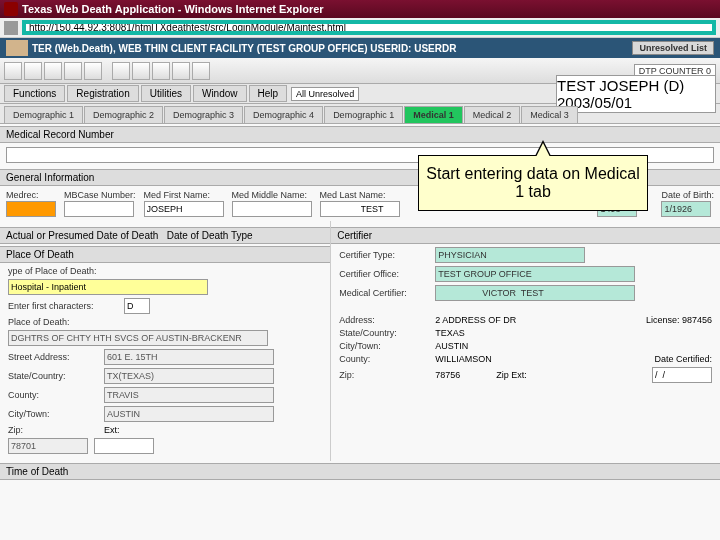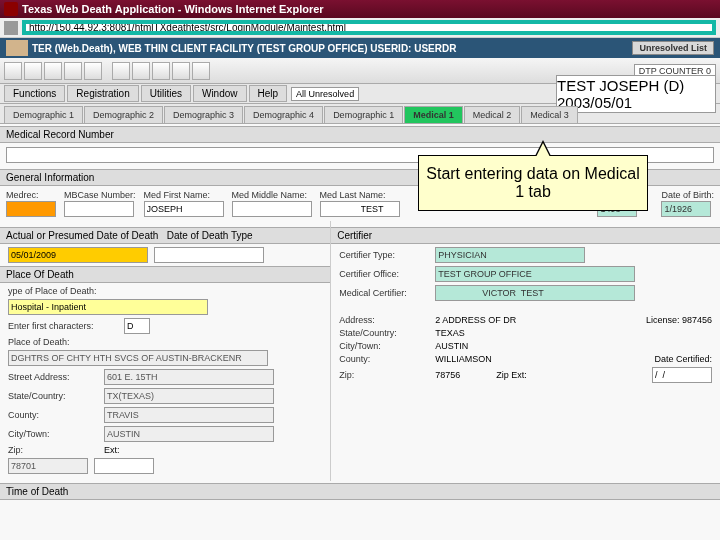--- a/index.html
+++ b/index.html
@@ -138,24 +138,20 @@
       <input class="inp teal" style="width: 50px;" value="1/1926">
     </div>
   </div>
 
   <div class="two-col">
     <div class="colL">
       <div class="section-hdr" style="margin-left:-8px;margin-right:-8px">
         <span>Actual or Presumed Date of Death</span>&nbsp;&nbsp;
         <span>Date of Death Type</span>
       </div>
-      <div class="row">
-        <input class="inp hl" style="width: 140px;" value="05/01/2009">
-        <input class="inp" style="width: 110px;">
-      </div>
 
       <div class="section-hdr" style="margin-left:-8px;margin-right:-8px">Place Of Death</div>
       <div class="row">
           <span class="lbl" style="width:110px">ype of Place of Death:</span>
         </div>
       <div class="row">
           <input class="inp yel" style="width: 200px;" value="Hospital - Inpatient">
         </div>
       <div class="row">
           <span class="lbl" style="width:110px">Enter first characters:</span>

